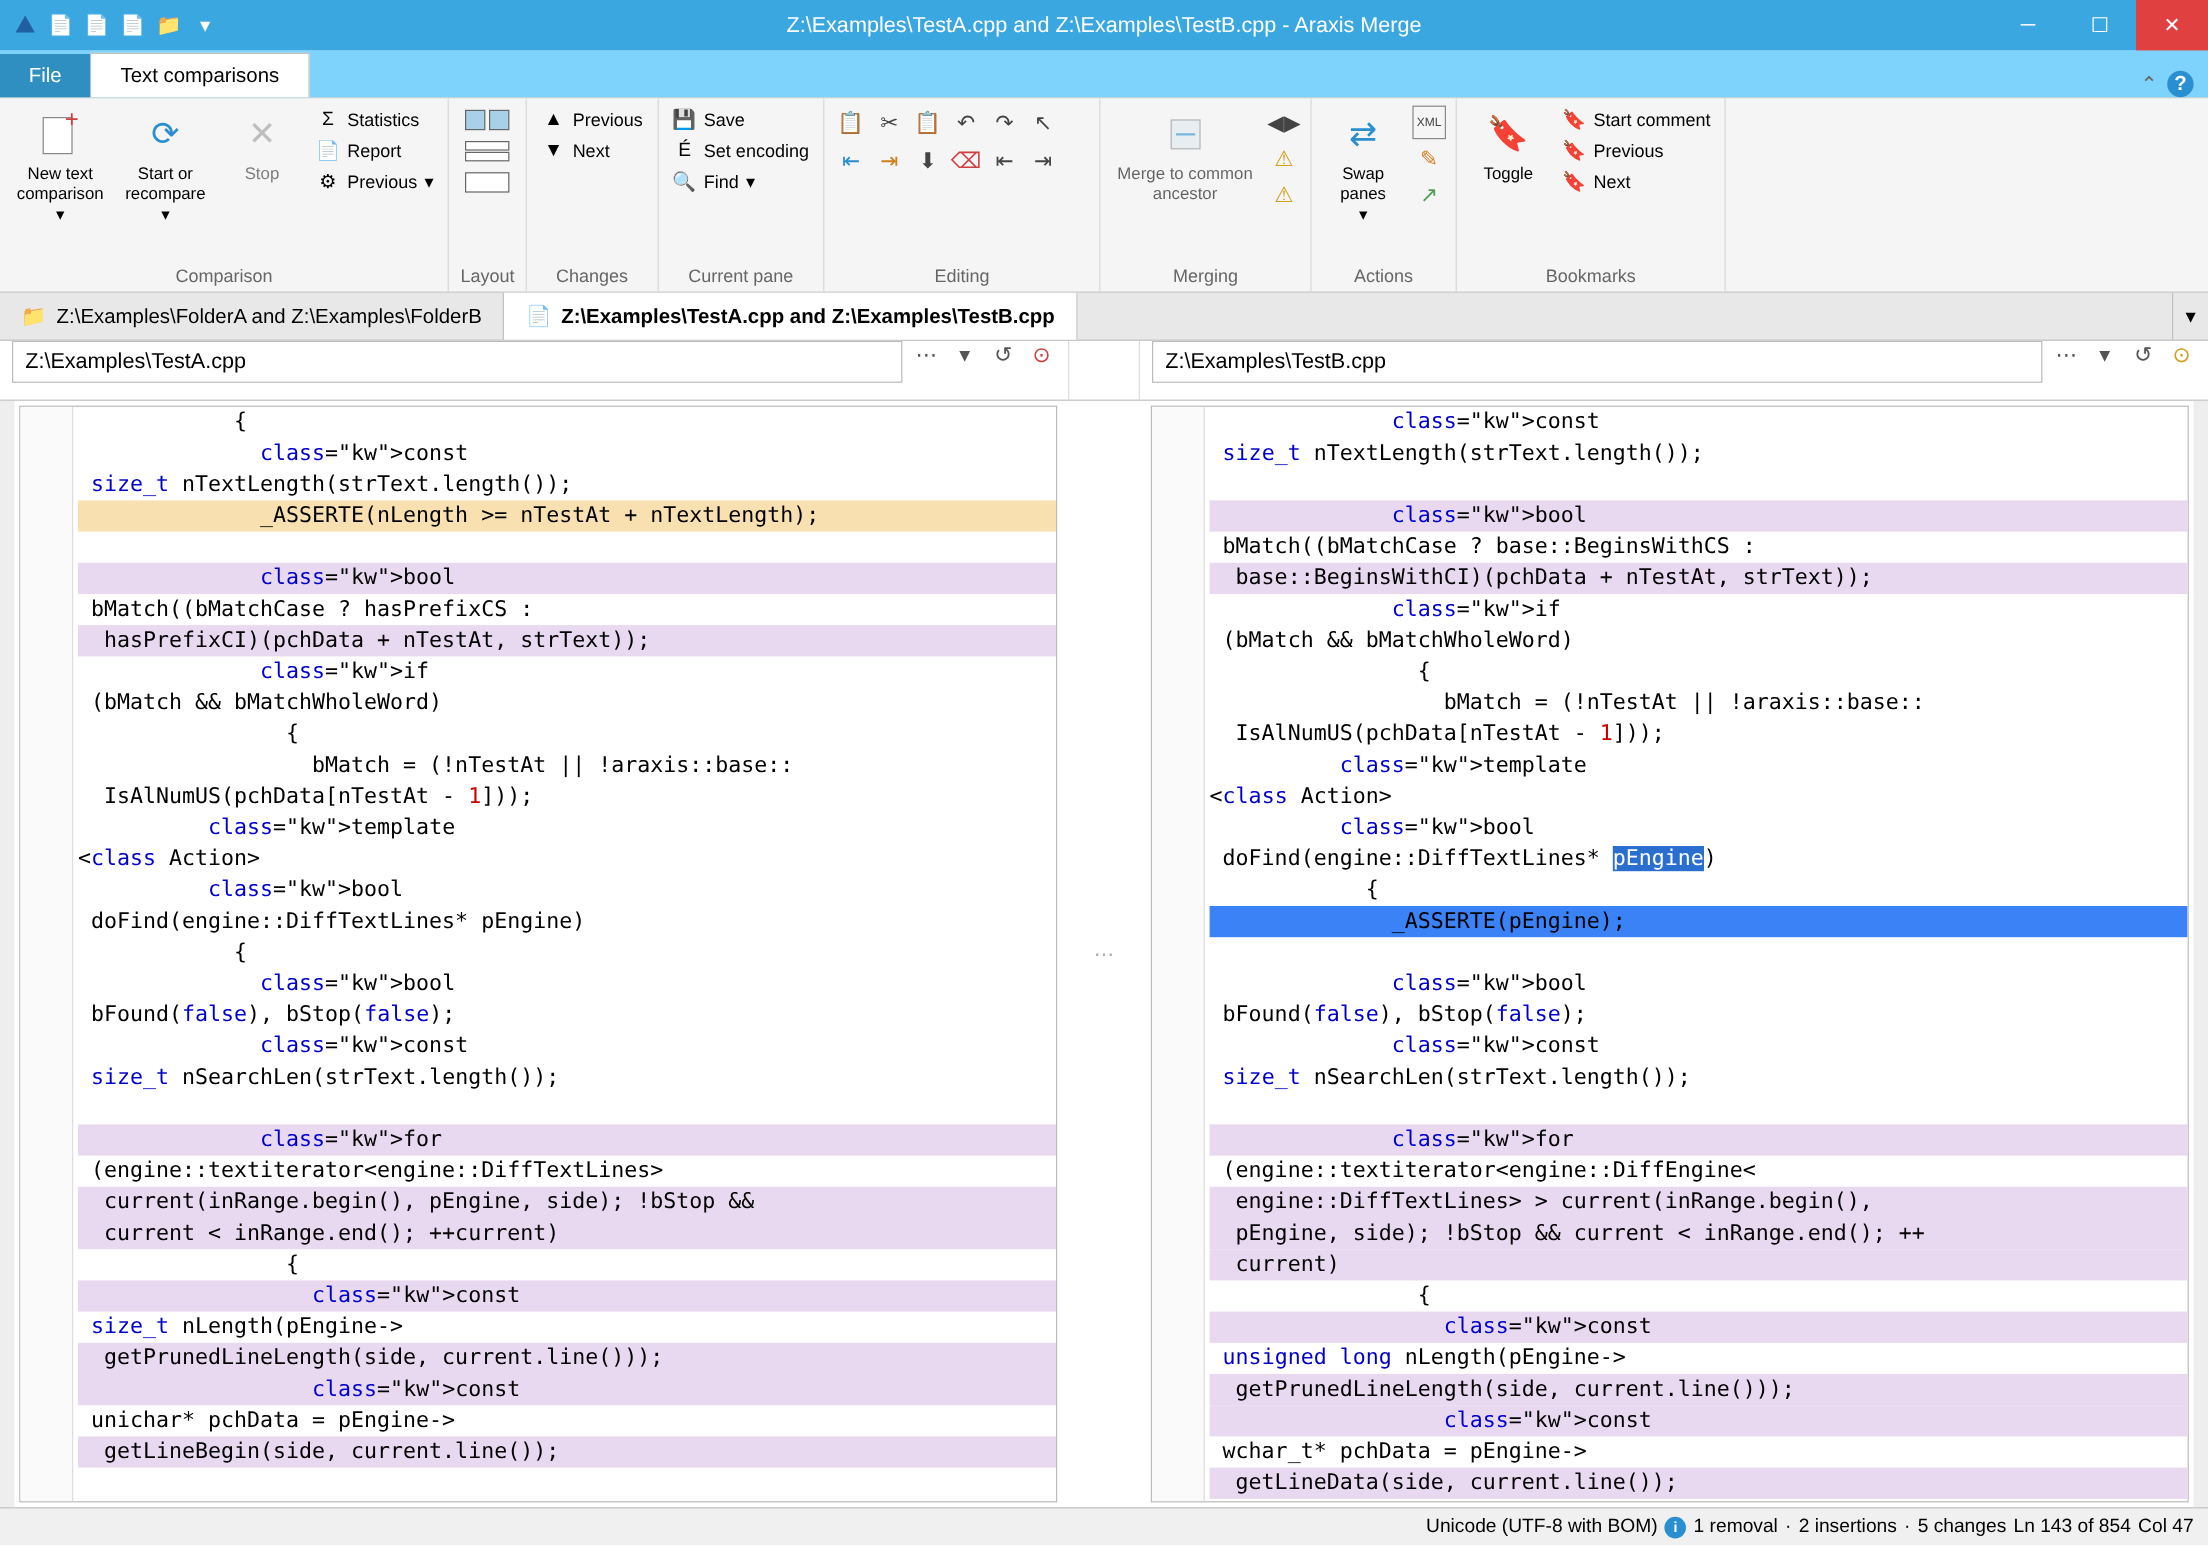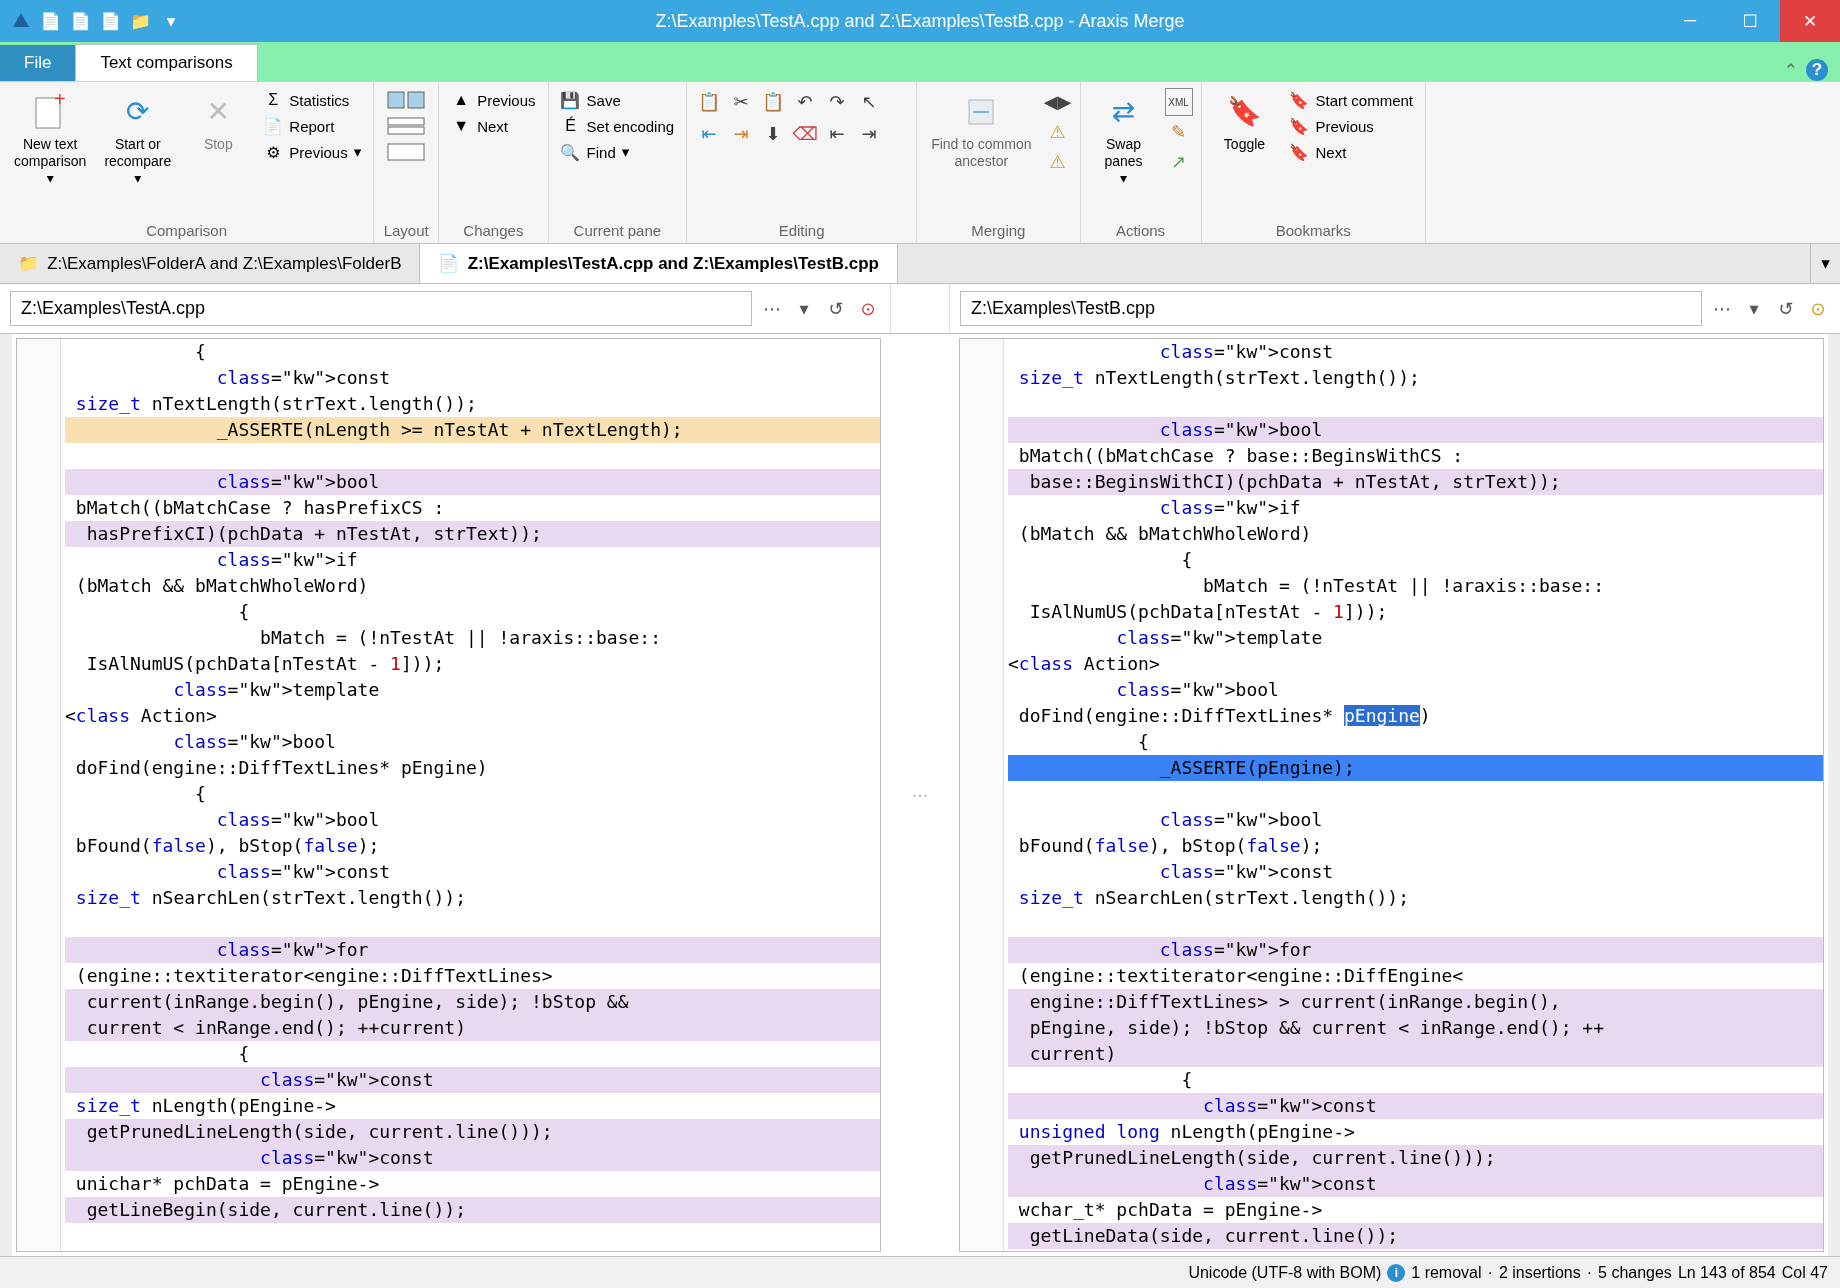--- a/index.html
+++ b/index.html
@@ -8,21 +8,21 @@
 
 .titlebar { background: #3ba7e0; height: 42px; display: flex; align-items: center; color: #fff; position: relative; }
 .titlebar .qat { display: flex; gap: 4px; padding: 0 8px; align-items: center; }
 .titlebar .qat-btn { width: 26px; height: 26px; display: flex; align-items: center; justify-content: center; }
 .titlebar .title { position: absolute; left: 50%; transform: translateX(-50%); font-size: 18px; }
 .titlebar .win-controls { margin-left: auto; display: flex; }
 .titlebar .win-btn { width: 60px; height: 42px; display: flex; align-items: center; justify-content: center; color: #fff; }
 .titlebar .win-close { background: #e04040; }
 
 
-.ribbon-tabs { background: #86efac; height: 40px; display: flex; border-bottom: 1px solid #d0d0d0; align-items: flex-end; }
+.ribbon-tabs { background: #7dd3fc; height: 40px; display: flex; border-bottom: 1px solid #d0d0d0; align-items: flex-end; }
 .ribbon-tab { padding: 8px 24px; font-size: 17px; cursor: pointer; }
 .ribbon-tab.file { background: #2e8fc0; color: #fff; }
 .ribbon-tab.active { background: #fff; border-top: 1px solid #c0c0c0; border-left: 1px solid #c0c0c0; border-right: 1px solid #c0c0c0; }
 .ribbon-right { margin-left: auto; display: flex; align-items: center; padding-right: 12px; gap: 8px; }
 
 
 .ribbon { background: #f5f5f5; height: 162px; display: flex; border-bottom: 1px solid #c0c0c0; }
 .ribbon-group { border-right: 1px solid #d8d8d8; padding: 6px 8px 2px 8px; display: flex; flex-direction: column; }
 .ribbon-group-content { flex: 1; display: flex; align-items: flex-start; gap: 6px; }
 .ribbon-group-label { text-align: center; font-size: 15px; color: #666; padding: 2px 0; }
@@ -35,21 +35,21 @@
 .icon-cell { width: 28px; height: 28px; display:flex; align-items:center; justify-content:center; font-size:18px; color:#444; cursor:pointer; }
 
 
 .doc-tabs { height: 40px; background: #e8e8e8; display: flex; border-bottom: 1px solid #c0c0c0; }
 .doc-tab { padding: 8px 18px; font-size: 17px; display: flex; align-items: center; gap: 8px; border-right: 1px solid #c0c0c0; cursor:pointer; }
 .doc-tab.active { background: #fff; font-weight: 600; }
 .doc-tabs .drop { width: 30px; display:flex; align-items:center; justify-content:center; margin-left:auto; border-left:1px solid #c0c0c0; }
 
 
 .file-bars { height: 50px; display: flex; border-bottom: 1px solid #c0c0c0; }
-.file-bar { flex: 1; display: flex; align-items: center; padding: 0 10px; gap: 8px; font-size: 18px; }
+.file-bar { flex: 1; display: flex; align-items: flex-start; padding: 0 10px; gap: 8px; font-size: 18px; }
 .file-bar input { flex: 1; border: 1px solid #bbb; padding: 6px 10px; font-size: 18px; font-family: inherit; }
 .file-bar .fb-btn { width: 24px; height:24px; display:flex; align-items:center; justify-content:center; color:#555; cursor:pointer; }
 .file-gap { width: 60px; border-left:1px solid #ddd; border-right:1px solid #ddd; }
 
 
 .diff-area { flex: 1; display: flex; position: relative; overflow: hidden; }
 .pane { flex: 1; display: flex; overflow: hidden; border: 1px solid #bbb; margin:4px; }
 .overview { width: 12px; background: #eee; }
 .gutter { width: 44px; background: #fafafa; border-right:1px solid #ddd; }
 .code { flex: 1; font-family: "Consolas", monospace; font-size: 18px; line-height: 26px; white-space: pre; overflow: hidden; padding-left: 4px; position:relative; }
@@ -230,21 +230,21 @@
 
   <div class="ribbon-group">
     <div class="ribbon-group-content">
       <div class="rbtn-large" style="opacity:0.6;">
         <span class="icn">
             <svg width="40" height="32">
               <rect x="8" y="4" width="24" height="24" fill="#e0e8f0" stroke="#888"></rect>
               <line x1="12" y1="16" x2="28" y2="16" stroke="#2a8fd0" stroke-width="2"></line>
             </svg>
           </span>
-        <span style="white-space:pre-line;">Find to common
+        <span style="white-space:pre-line;">Merge to common
 ancestor</span>
       </div>
       <div class="rbtn-col">
         <div class="icon-cell">◀▶</div>
         <div class="icon-cell" style="color:#d0a020;">⚠</div>
         <div class="icon-cell" style="color:#d0a020;">⚠</div>
       </div>
     </div>
     <div class="ribbon-group-label">Merging</div>
   </div>

